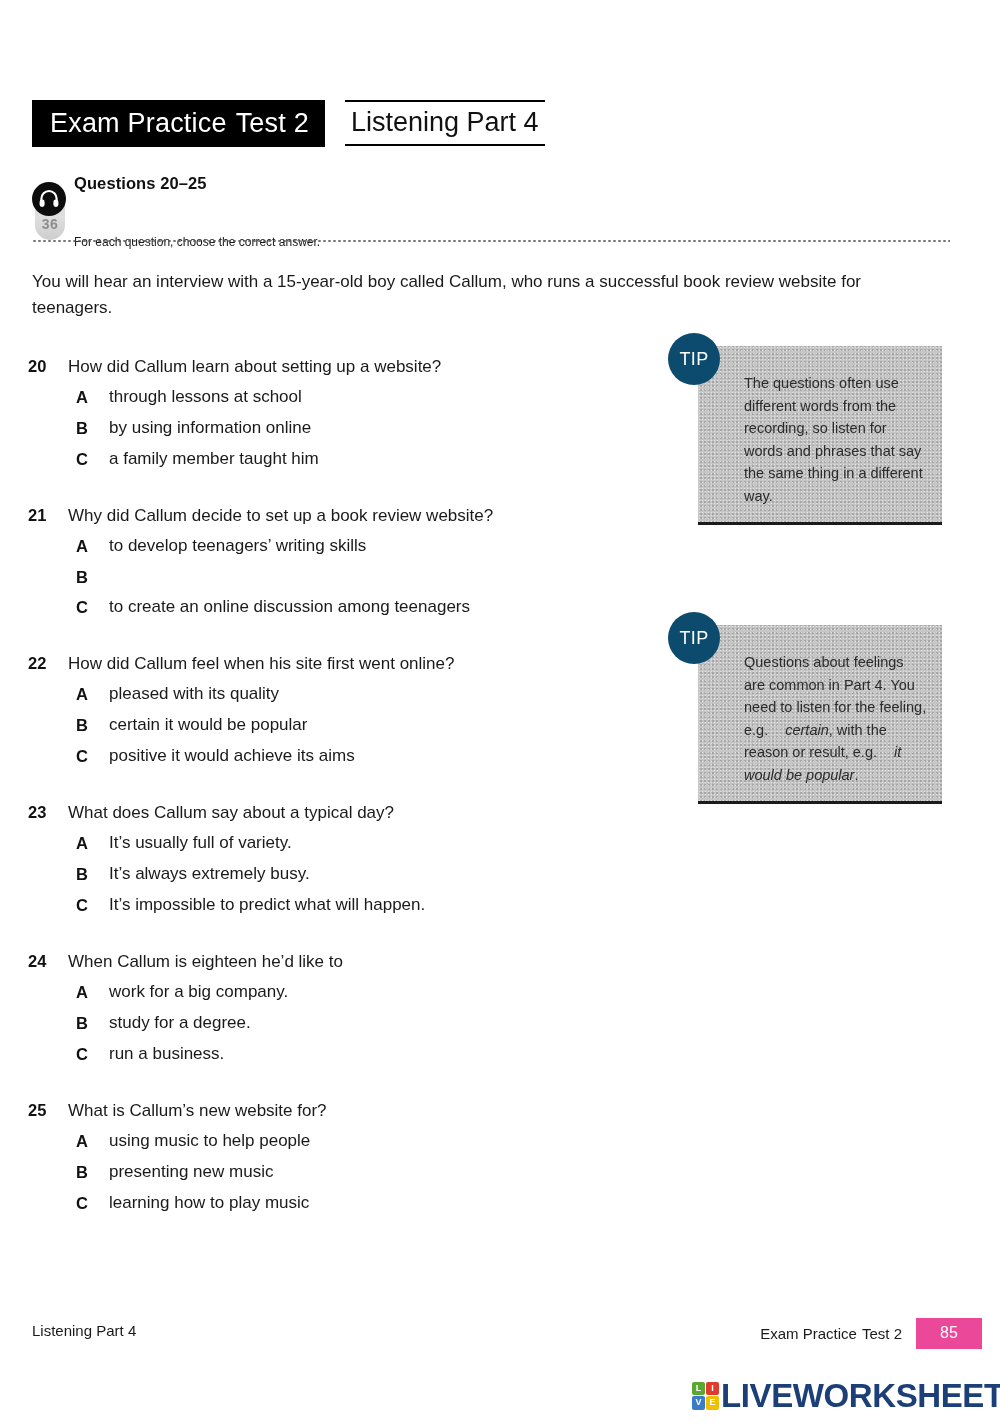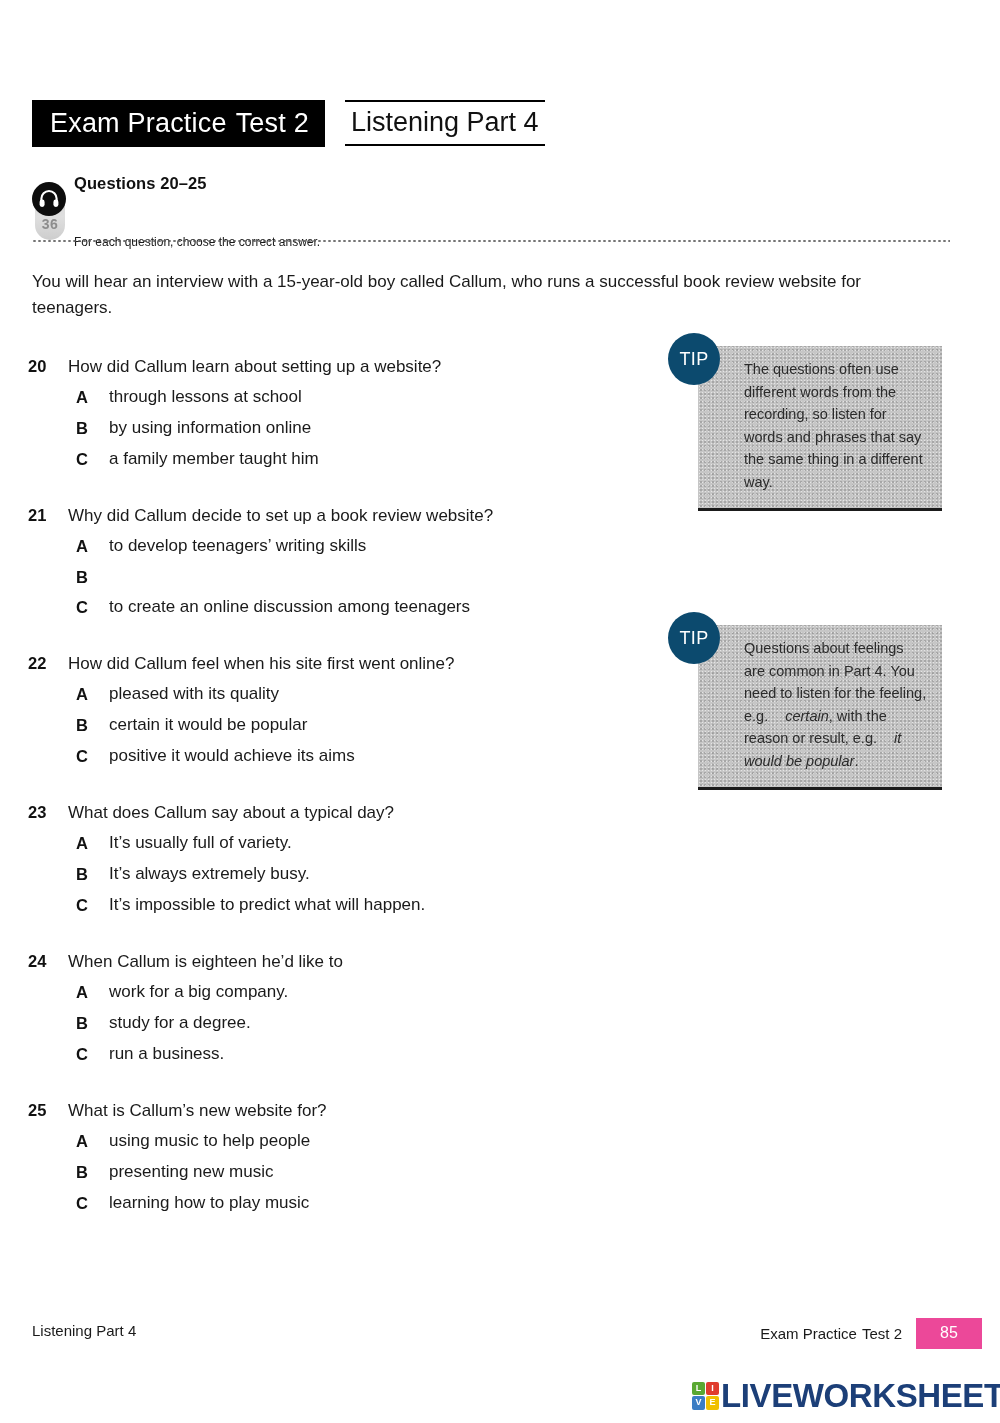--- a/index.html
+++ b/index.html
@@ -201,21 +201,21 @@
     width: 244px;
     background-color: #c6c6c6;
     background-image:
       radial-gradient(rgba(255,255,255,.55) 0.6px, transparent 0.8px),
       radial-gradient(rgba(90,90,90,.45) 0.6px, transparent 0.9px),
       radial-gradient(rgba(160,160,160,.4) 0.7px, transparent 1px);
     background-size: 3px 3px, 4px 4px, 5px 5px;
     background-position: 0 0, 1px 2px, 2px 1px;
     border-bottom: 3px solid #1b1b1b;
     box-sizing: border-box;
-    padding: 12px 14px 14px 46px;
+    padding: 26px 14px 14px 46px;
   }
   .tip-text {
     font-size: 14.5px;
     line-height: 1.56;
     color: #2b2b2b;
     font-family: "Liberation Sans", sans-serif;
   }
   .tip-text i { font-style: italic; margin-left: 13px; }
   .tip-badge {
     position: absolute;

